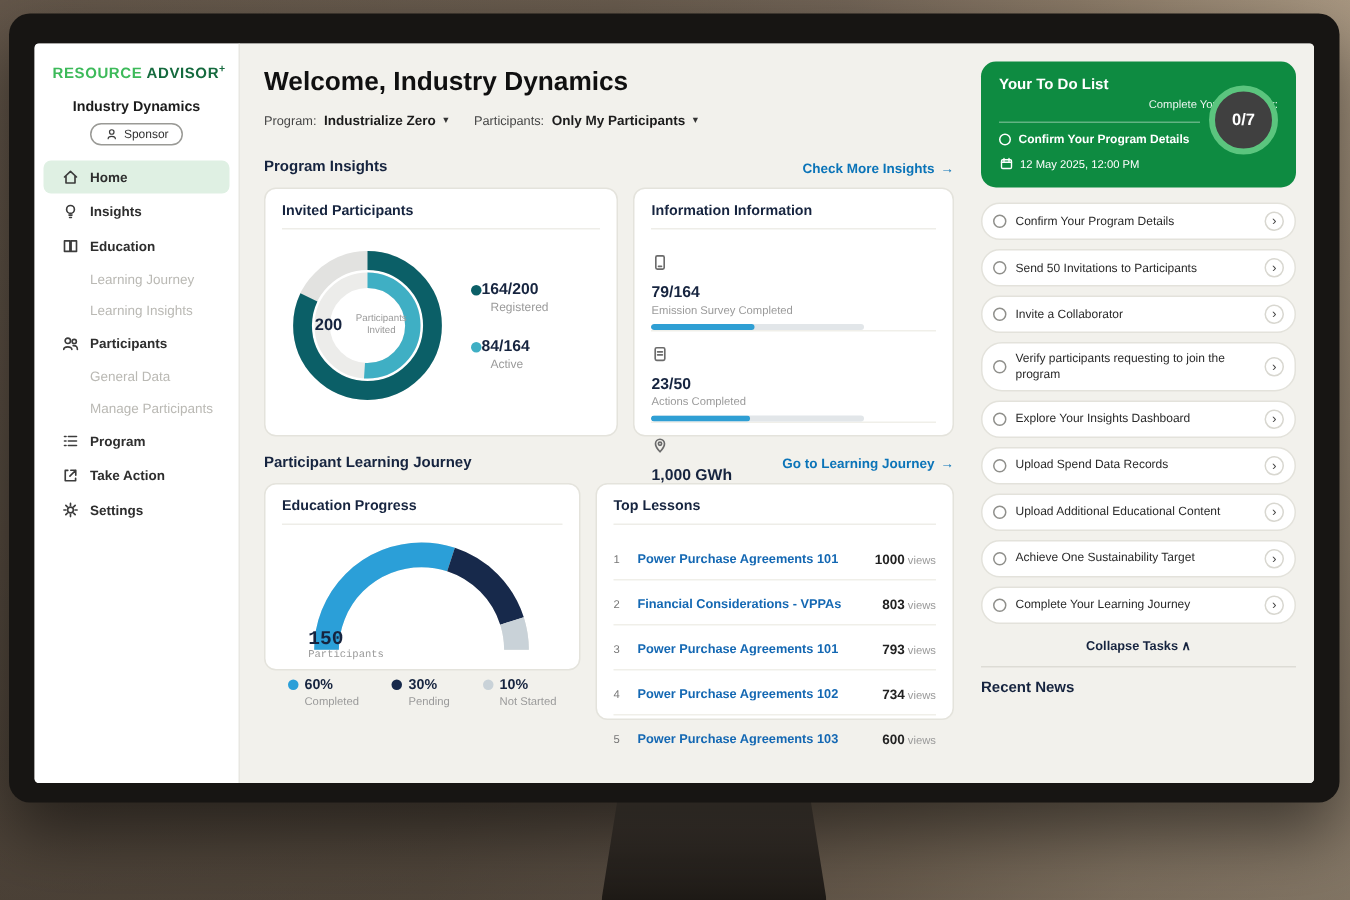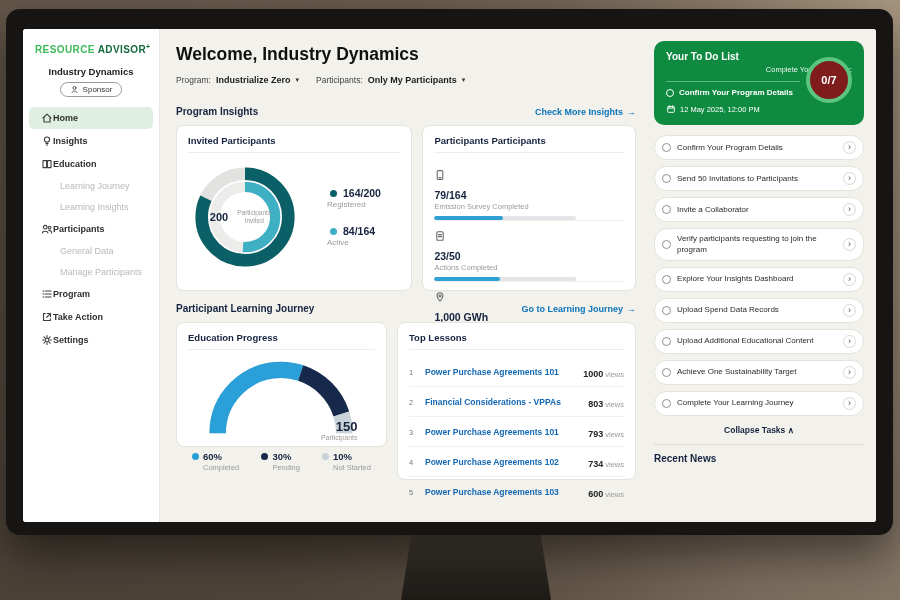--- a/index.html
+++ b/index.html
@@ -18,21 +18,21 @@
     box-shadow:0 20px 45px rgba(0,0,0,.5); }
   .screen { width:100%; height:100%; background:#fff; border-radius:3px; display:flex; overflow:hidden; }
 
   
   .sidebar { width:137px; background:#fff; border-right:1px solid #e8e7e2; padding:12px 0 0; flex-shrink:0; }
   .logo { padding:2px 12px 8px; font-size:10px; font-weight:bold; letter-spacing:.4px; white-space:nowrap; }
   .logo .res { color:#3DBA5A; } .logo .adv { color:#156A3E; } .logo sup { font-size:7px; color:#156A3E; }
   .org { text-align:center; font-size:9.5px; font-weight:bold; color:#1c1c1c; margin:3px 0 5px; }
   .sponsor { margin:0 auto 10px; display:flex; align-items:center; gap:4px; border:1px solid #9a9a96;
     border-radius:10px; padding:2px 9px; font-size:8px; color:#333; width:fit-content; cursor:pointer; }
-  .nav-item { display:flex; align-items:center; padding:5px 8px 5px 12px; font-size:9px;
+  .nav-item { display:flex; align-items:center; gap:7px; padding:5px 8px 5px 12px; font-size:9px;
     color:#2e2e2e; font-weight:600; cursor:pointer; margin:1px 6px; border-radius:5px; white-space:nowrap; }
   .nav-item.sub { padding-left:31px; color:#bab9b4; font-weight:500; }
   .nav-item.active { background:#dff0e3; }
   .nav-icon { width:12px; height:12px; display:inline-flex; flex-shrink:0; }
   .nav-icon svg, .mini-icon svg { width:100%; height:100%; stroke:#3c3c3c; fill:none; stroke-width:1.1;
     stroke-linecap:round; stroke-linejoin:round; }
   .mini-icon { width:9px; height:9px; display:inline-flex; }
 
   
   .content { flex:1; background:#f2f1ec; display:flex; overflow:hidden; }
@@ -55,39 +55,39 @@
 
   
   .donut-wrap { display:flex; align-items:center; gap:12px; }
   .donut-box { position:relative; width:114px; height:114px; flex-shrink:0; }
   .donut-box svg { width:114px; height:114px; }
   .donut-center { position:absolute; inset:0; display:flex; flex-direction:row; align-items:center;
     justify-content:center; text-align:center; }
   .donut-val { font-size:11px; font-weight:bold; color:#16243f; }
   .donut-lab { font-size:6.5px; color:#9a9a9a; width:52px; line-height:1.25; }
   .dlegend { display:flex; flex-direction:column; gap:16px; }
-  .dl-top { display:flex; align-items:center; gap:6px;margin-left:16px; }
+  .dl-top { display:flex; align-items:center; gap:0; }
   .dot { width:7px; height:7px; border-radius:50%; background:#888; flex-shrink:0; }
   .dl-val { font-size:10.5px; font-weight:bold; color:#16243f; }
   .dl-lab { font-size:8px; color:#9a9a9a; margin-left:13px; margin-top:1px; }
 
   
   .info-row { display:flex; gap:8px; padding:7px 0 0; border-bottom:1px solid #f0efe9;flex-direction:column; }
   .info-row:last-child { border-bottom:none; }
   .info-icon { width:12px; height:12px; display:inline-flex; margin-top:2px; flex-shrink:0; }
   .info-icon svg { width:100%; height:100%; stroke:#6b6b6b; fill:none; stroke-width:1.1; stroke-linecap:round; stroke-linejoin:round; }
   .info-val { font-size:10.5px; font-weight:bold; color:#16243f; }
   .info-lab { font-size:7.5px; color:#9a9a9a; margin:1px 0 5px; }
   .bar-track { width:142px; height:4px; background:#e2e6e9; border-radius:2px; overflow:hidden; }
   .bar-fill { height:4px; background:#2f9fd4; border-radius:2px; width:50%; }
 
   
   .gauge-box { position:relative; width:152px; margin:4px auto 0; }
   .gauge-box svg { width:152px; height:84px; display:block; }
-  .gauge-center { position:absolute; left:0; right:0; bottom:0; text-align:right; }
+  .gauge-center { position:absolute; left:0; right:0; bottom:0; text-align:left;font-family:Liberation Mono, monospace; }
   .gauge-val { font-size:13px; font-weight:bold; color:#16243f; }
   .gauge-lab { font-size:7px; color:#9a9a9a; }
   .glegend { display:flex; justify-content:space-between; margin-top:10px; padding:0 4px; }
   .gl-top { display:flex; align-items:center; gap:4px; }
   .gl-val { font-size:9.5px; font-weight:bold; color:#16243f; }
   .gl-lab { font-size:7.5px; color:#9a9a9a; margin-left:11px; margin-top:1px; }
 
   
   .lesson-row { display:flex; align-items:center; gap:7px; padding:6px 0 5px; border-bottom:1px solid #f0efe9; }
   .lesson-row:last-child { border-bottom:none; }
@@ -102,21 +102,21 @@
   .todo-card { background:#0E8B41; border-radius:10px; padding:10px 12px 11px; color:#fff; position:relative; }
   .todo-title { font-size:10px; font-weight:bold; margin-bottom:3px; }
   .todo-sub { font-size:7.5px; opacity:.92;text-align:right; }
   .todo-divider { height:1px; background:rgba(255,255,255,.35); margin:7px 0 6px; width:134px; }
   .todo-next { display:flex; gap:5px; align-items:flex-start; font-size:8px; font-weight:600; width:142px; line-height:1.3; }
   .todo-cb { width:8px; height:8px; border:1px solid #fff; border-radius:50%; flex-shrink:0; margin-top:1px; cursor:pointer; }
   .todo-date { display:flex; gap:4px; align-items:center; font-size:7.5px; margin-top:6px; }
   .cal-icon { width:10px; height:10px; display:inline-flex; }
   .cal-icon svg { width:100%; height:100%; stroke:#fff; fill:none; stroke-width:1.1; stroke-linecap:round; }
   .todo-ring { position:absolute; right:12px; top:16px; width:46px; height:46px; border-radius:50%;
-    border:4px solid #5BC57E; background:#7f1d1d; display:flex; align-items:center; justify-content:center;
+    border:4px solid #5BC57E; background:#404040; display:flex; align-items:center; justify-content:center;
     font-size:11px; font-weight:bold; }
   .task-list { display:flex; flex-direction:column; gap:6px; margin-top:10px; }
   .task-row { background:#fff; border:1px solid #e3e2db; border-radius:14px; padding:5px 7px;
     display:flex; align-items:center; gap:6px; min-height:24px; cursor:pointer; }
   .task-cb { width:9px; height:9px; border:1px solid #8f8f8b; border-radius:50%; flex-shrink:0; cursor:pointer; }
   .task-label { flex:1; font-size:8px; color:#2a2a2a; line-height:1.3; }
   .task-chev { width:13px; height:13px; border:1px solid #d8d7d0; border-radius:50%; display:flex;
     align-items:center; justify-content:center; font-size:9px; color:#444; flex-shrink:0; cursor:pointer;
     line-height:1; padding-bottom:1px; }
   .collapse { text-align:center; font-size:8.5px; font-weight:bold; color:#16243f; margin:9px 0 8px; cursor:pointer; }
@@ -273,21 +273,21 @@
                       <span class="dot" style="background: rgb(63, 175, 196);"></span>
                       <span class="dl-val">84/164</span>
                     </div>
                     <div class="dl-lab">Active</div>
                   </div>
                 </div>
               </div>
             </div>
 
             <div class="card pinfo">
-              <div class="card-title">Participants Participants</div>
+              <div class="card-title">Information Information</div>
               <div class="info-row">
                 <span class="info-icon">
                     <svg viewBox="0 0 12 12">
                       <rect x="3.2" y="1.6" width="5.6" height="8.8" rx="1"></rect>
                       <path d="M5 8.6 h2"></path>
                     </svg>
                   </span>
                 <div>
                   <div class="info-val">79/164</div>
                   <div class="info-lab">Emission Survey Completed</div>

